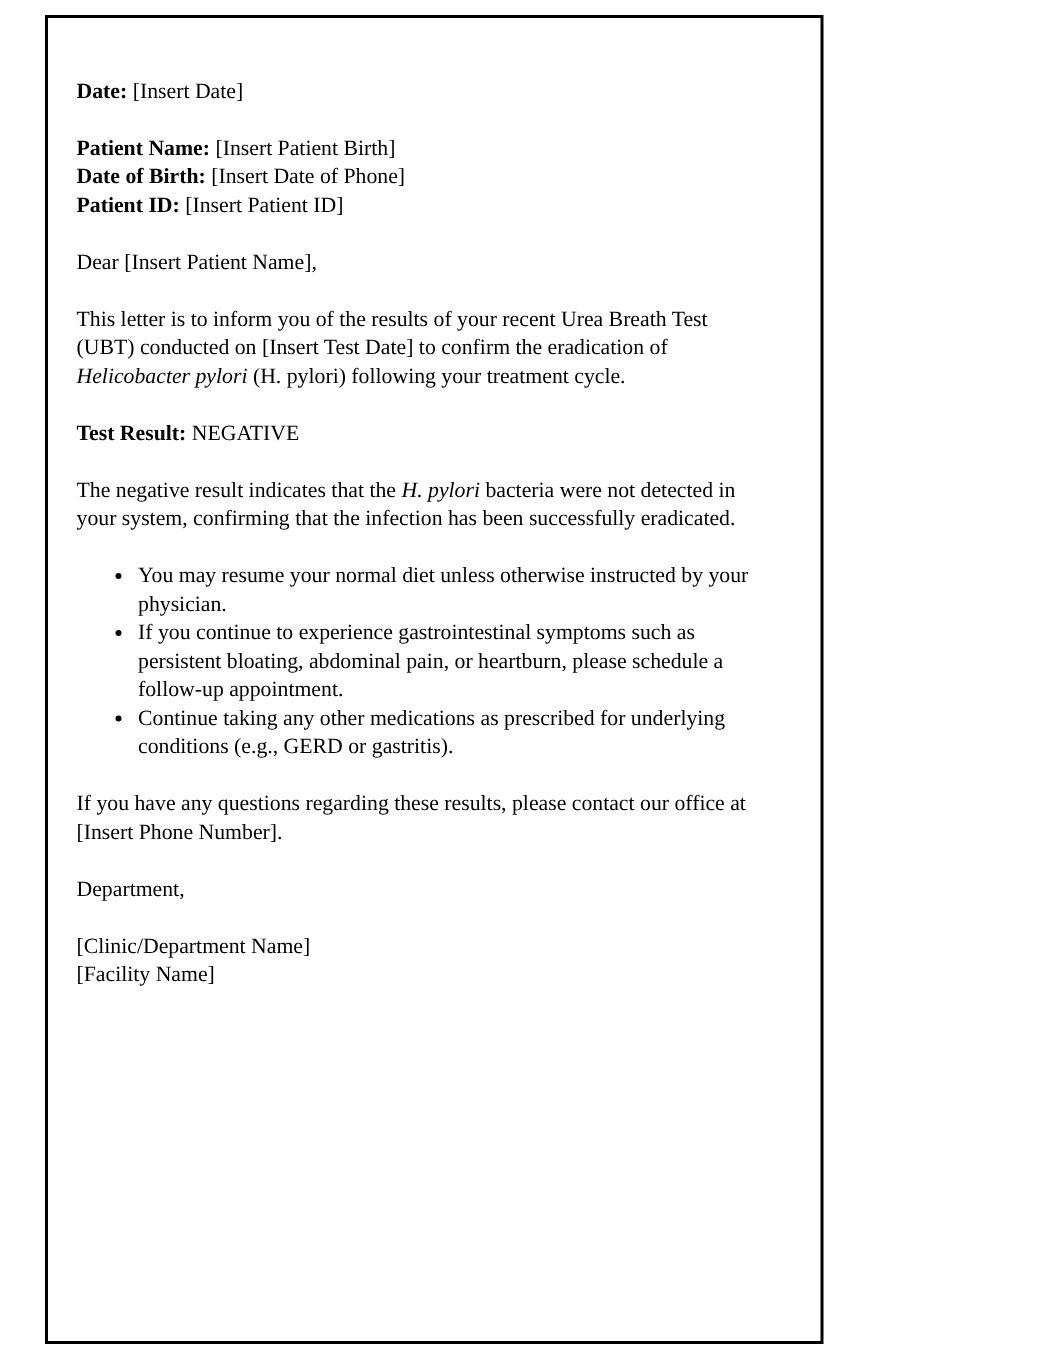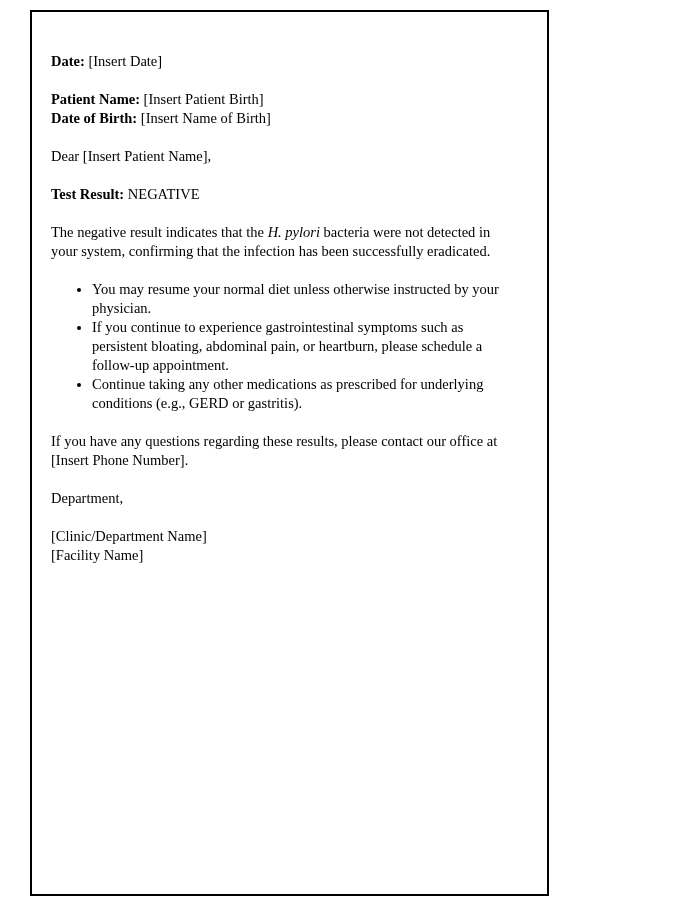--- a/index.html
+++ b/index.html
@@ -38,25 +38,27 @@
 </style>
 </head>
 <body>
 
 <div class="page">
 
   <p class="para"><strong>Date:</strong><span> [Insert Date]</span></p>
 
   <div class="para tight">
     <p><strong>Patient Name:</strong><span> [Insert Patient Birth]</span></p>
-    <p><strong>Date of Birth:</strong><span> [Insert Name of Birth]</span></p>
+    <p><strong>Date of Birth:</strong><span> [Insert Date of Phone]</span></p>
+    <p><strong>Patient ID:</strong><span> [Insert Patient ID]</span></p>
   </div>
 
   <p class="para">Dear [Insert Patient Name],</p>
 
+  <p class="para"><span>This letter is to inform you of the results of your recent Urea Breath Test (UBT) conducted on [Insert Test Date] to confirm the eradication of </span><em>Helicobacter pylori</em><span> (H. pylori) following your treatment cycle.</span></p>
 
   <p class="para"><strong>Test Result:</strong><span> NEGATIVE</span></p>
 
   <p class="para"><span>The negative result indicates that the </span><em>H. pylori</em><span> bacteria were not detected in your system, confirming that the infection has been successfully eradicated.</span></p>
 
 
   <ul class="bullets">
     <li>You may resume your normal diet unless otherwise instructed by your physician.</li>
     <li>If you continue to experience gastrointestinal symptoms such as persistent bloating, abdominal pain, or heartburn, please schedule a follow-up appointment.</li>
     <li>Continue taking any other medications as prescribed for underlying conditions (e.g., GERD or gastritis).</li>

